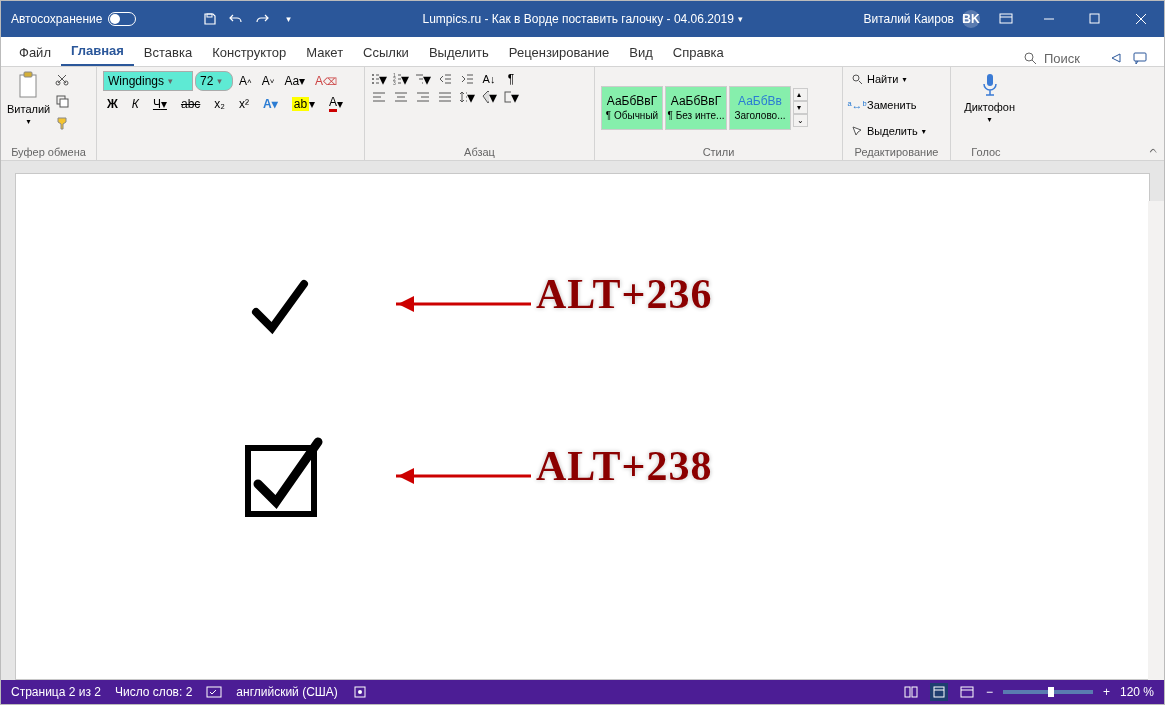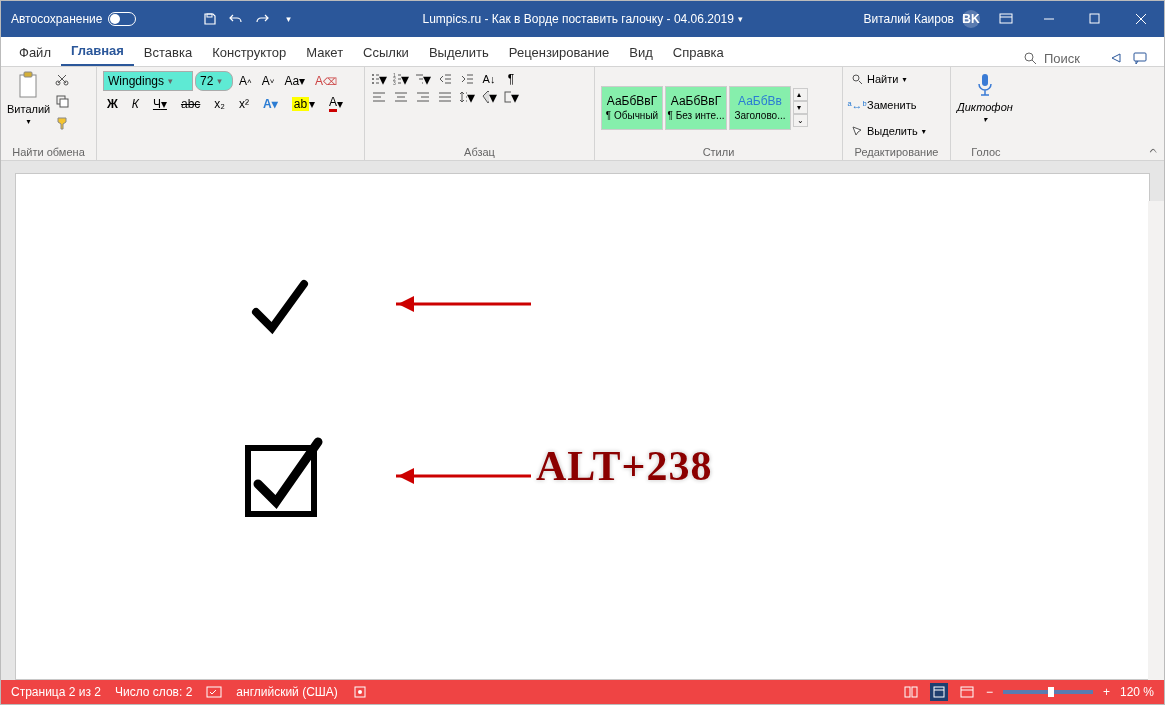--- a/index.html
+++ b/index.html
@@ -38,21 +38,21 @@
 .style-box{width:62px;height:44px;border:1px solid #ccc;background:#86efac;font-size:10px;display:flex;flex-direction:column;align-items:center;justify-content:center;gap:2px;overflow:hidden;}
 .style-box .sample{font-size:12px;}
 .style-box.blue .sample{color:#2B7CD3;}
 .collapse{position:absolute;right:6px;bottom:4px;color:#666;font-size:10px;}
 .doc-area{flex:1;background:#e6e6e6;padding:12px 14px 0 14px;overflow:hidden;position:relative;}
 .page{width:100%;height:100%;background:#fff;border:1px solid #c8c8c8;position:relative;}
 .scrollv{position:absolute;right:0;top:200px;bottom:24px;width:16px;background:#f3f2f1;}
 .checkmark{position:absolute;}
 .annot{position:absolute;font-family:Georgia,"Times New Roman",serif;font-size:42px;font-weight:bold;color:#8B0000;letter-spacing:1px;text-shadow:0 0 2px #fff,0 0 4px rgba(0,0,0,.3);}
 .arrow{position:absolute;}
-.statusbar{height:24px;background:#ef4444;color:#fff;display:flex;align-items:center;font-size:12px;padding:0 10px;gap:14px;}
+.statusbar{height:24px;background:#4c1d95;color:#fff;display:flex;align-items:center;font-size:12px;padding:0 10px;gap:14px;}
 .statusbar .right{margin-left:auto;display:flex;align-items:center;gap:10px;}
 .zoom-slider{width:90px;height:4px;background:#5a7bb0;position:relative;}
 .zoom-slider::after{content:"";position:absolute;left:50%;top:-3px;width:6px;height:10px;background:#fff;}
 .viewbtn{width:18px;height:18px;display:flex;align-items:center;justify-content:center;}
 .viewbtn.active{background:#1e3f70;}
 .search-wrap{display:flex;align-items:center;gap:6px;color:#666;font-size:13px;}
 </style>
 </head>
 <body>
 
@@ -180,21 +180,21 @@
                 <rect x="5" y="5" width="8" height="8" fill="#fff" stroke="#555"></rect>
               </svg>
             </span>
         <span class="ico">
               <svg width="14" height="14">
                 <path d="M3 2h8v4l-3 2v5H6V8L3 6z" fill="#f4c430" stroke="#888"></path>
               </svg>
             </span>
       </div>
     </div>
-    <div class="group-label">Найти обмена</div>
+    <div class="group-label">Буфер обмена</div>
   </div>
 
   <div class="group" style="width:268px;">
     <div class="group-body vstack">
       <div class="hstack">
         <div class="combo" style="width:90px;">
               <span>Wingdings</span>
               <span class="arr">▾</span>
             </div>
         <div class="combo" style="width:38px;border-radius:8px;">
@@ -357,21 +357,21 @@
               </svg>
             </span>
             <span>Выделить</span>
             <span style="font-size:8px;margin-left:2px;">▾</span>
           </div>
     </div>
     <div class="group-label">Редактирование</div>
   </div>
 
   <div class="group" style="width:70px;border-right:none;">
-    <div class="group-body" style="justify-content:flex-start;font-style:italic;">
+    <div class="group-body" style="justify-content:flex-end;">
       <div class="vstack" style="align-items:center;">
         <span class="ico" style="width:24px;height:28px;">
               <svg width="24" height="28">
                 <rect x="9" y="3" width="6" height="12" rx="3" fill="#3a7bd5"></rect>
                 <path d="M6 13a6 6 0 0012 0M12 19v5M8 24h8" fill="none" stroke="#3a7bd5" stroke-width="1.5"></path>
               </svg>
             </span>
         <span style="font-size:11px;">Диктофон</span>
         <span style="font-size:8px;">▾</span>
       </div>
@@ -385,20 +385,21 @@
   <div class="page">
 
     <svg class="checkmark" style="left:230px;top:100px;" width="70" height="70">
           <path d="M10 38 L26 54 L58 10" fill="none" stroke="#000" stroke-width="8" stroke-linecap="round"></path>
         </svg>
 
     <svg class="arrow" style="left:360px;top:118px;" width="160" height="24">
           <line x1="20" y1="12" x2="155" y2="12" stroke="#c00" stroke-width="3"></line>
           <path d="M22 12 L38 4 L38 20 Z" fill="#c00"></path>
         </svg>
+    <div class="annot" style="left:520px;top:96px;">ALT+236</div>
 
     <svg class="checkmark" style="left:222px;top:260px;" width="90" height="90">
           <rect x="10" y="14" width="66" height="66" fill="none" stroke="#000" stroke-width="6"></rect>
           <path d="M20 50 L38 68 L80 8" fill="none" stroke="#000" stroke-width="9" stroke-linecap="round"></path>
         </svg>
 
     <svg class="arrow" style="left:360px;top:290px;" width="160" height="24">
           <line x1="20" y1="12" x2="155" y2="12" stroke="#c00" stroke-width="3"></line>
           <path d="M22 12 L38 4 L38 20 Z" fill="#c00"></path>
         </svg>

